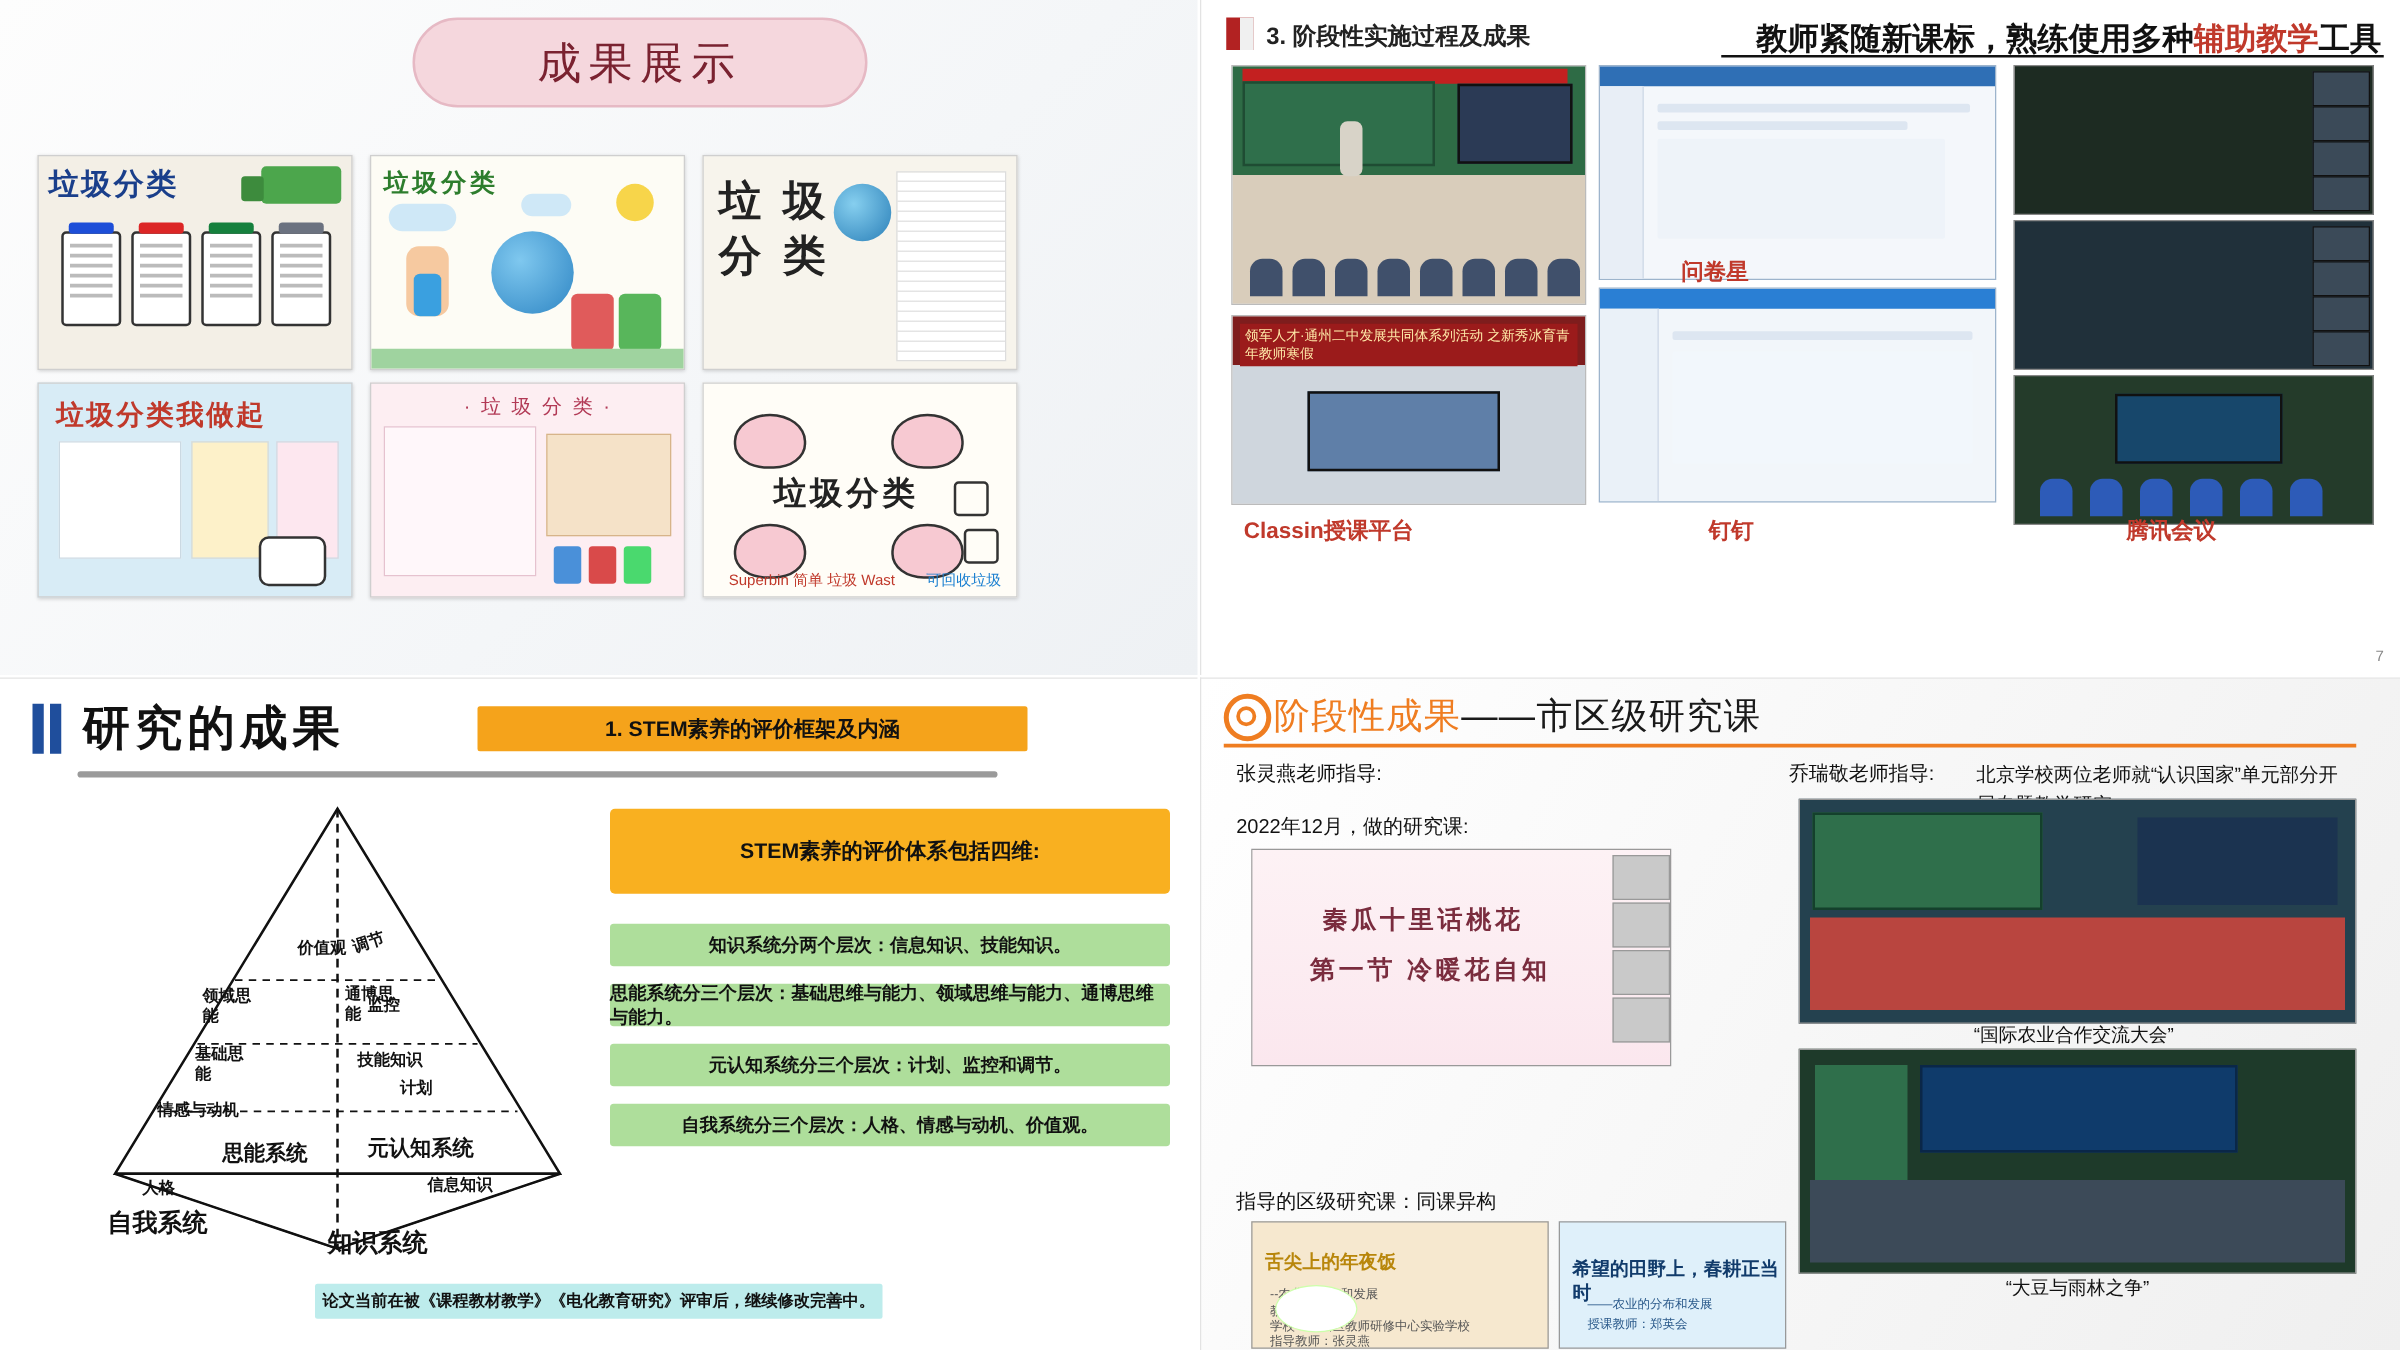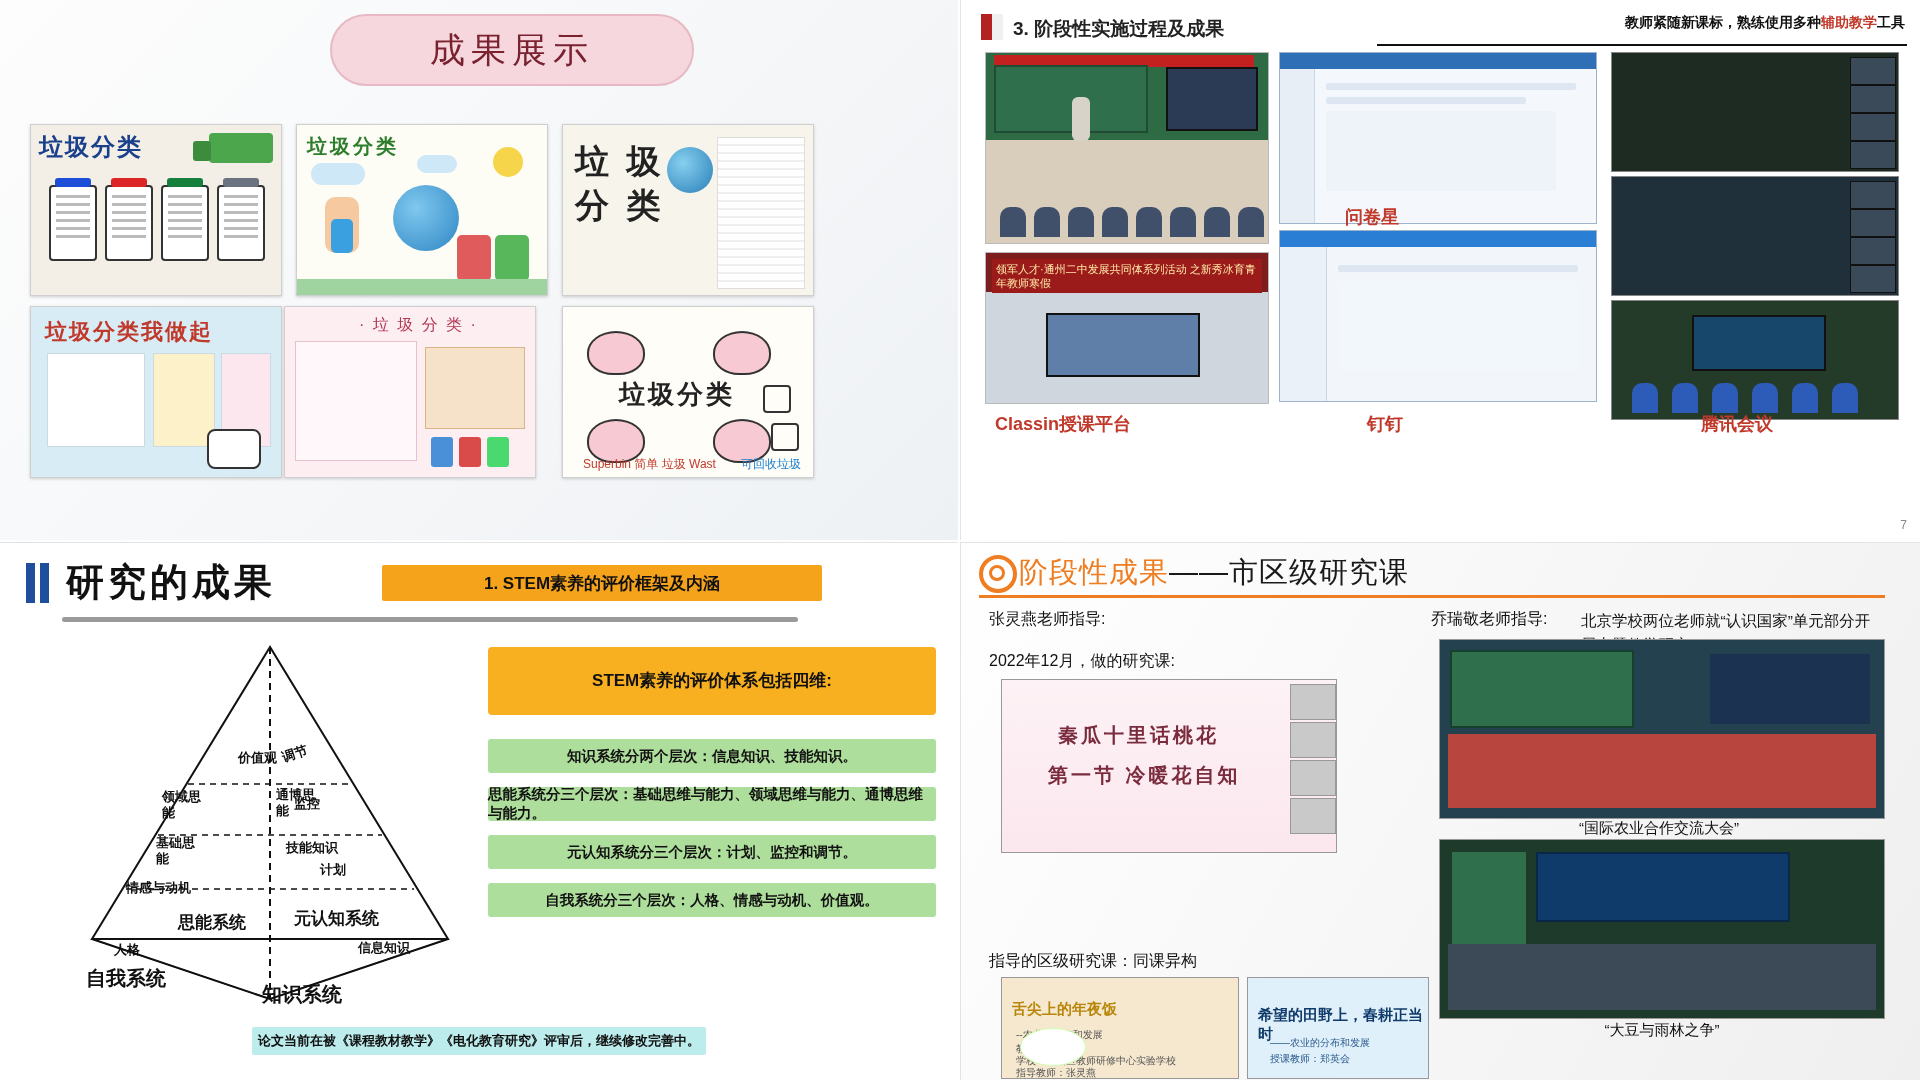--- a/index.html
+++ b/index.html
@@ -63,42 +63,42 @@
   
   #p4{left:30px;top:306px;width:250px;height:170px;background:#d8ecf6;}
   #p4 .hd{position:absolute;left:14px;top:10px;font-size:22px;font-weight:bold;color:#c0392b;letter-spacing:2px;}
   .panelw{position:absolute;background:#fff;border:1px solid #cbd9e2;}
   .pw1{left:16px;top:46px;width:96px;height:92px;}
   .pw2{left:122px;top:46px;width:60px;height:92px;background:#fdf1c9;}
   .pw3{left:190px;top:46px;width:48px;height:92px;background:#fde7ef;}
   .dog{position:absolute;left:176px;bottom:8px;width:50px;height:36px;background:#fff;border:2px solid #333;border-radius:8px;}
 
   
-  #p5{left:284px;top:306px;width:250px;height:170px;background:#fdeef2;}
+  #p5{left:296px;top:306px;width:250px;height:170px;background:#fdeef2;}
   #p5 .hd{position:absolute;left:74px;top:8px;font-size:16px;color:#b23a56;letter-spacing:2px;}
   .shop{position:absolute;left:10px;top:34px;width:120px;height:118px;background:#fff7fa;border:1px solid #e6c2cf;}
   .shelf{position:absolute;left:140px;top:40px;width:98px;height:80px;background:#f5e2c8;border:1px solid #d7b48a;}
   .tinybin{position:absolute;bottom:10px;width:22px;height:30px;border-radius:3px;}
   .tb1{left:146px;background:#4a90d9;}.tb2{left:174px;background:#d94a4a;}.tb3{left:202px;background:#4ad96e;}
 
   
   #p6{left:562px;top:306px;width:250px;height:170px;background:#fffdf7;}
   #p6 .hd{position:absolute;left:56px;top:70px;font-size:26px;font-weight:bold;color:#222;letter-spacing:3px;}
   .pig{position:absolute;width:54px;height:40px;background:#f7c9d2;border-radius:50% 50% 45% 45%;border:2px solid #333;}
   .pg1{left:24px;top:24px;} .pg2{left:150px;top:24px;} .pg3{left:24px;top:112px;} .pg4{left:150px;top:112px;}
   .sq{position:absolute;width:24px;height:24px;border:2px solid #333;border-radius:4px;}
   .sq1{left:200px;top:78px}.sq2{left:208px;top:116px}
   #p6 .foot{position:absolute;left:20px;bottom:4px;font-size:12px;color:#c0392b;}
   #p6 .foot2{position:absolute;right:12px;bottom:4px;font-size:12px;color:#1a7fd0;}
 
   
   #q-tr .sq-mark{position:absolute;left:20px;top:14px;width:22px;height:26px;background:#b22222;}
   #q-tr .sq-mark:after{content:"";position:absolute;left:11px;top:0;width:11px;height:26px;background:#f0f0f0;}
   .tr-head{position:absolute;left:52px;top:16px;font-size:19px;color:#222;font-weight:bold;}
-  .tr-right-title{position:absolute;right:16px;top:14px;font-size:14px;color:#111;font-weight:bold;}
+  .tr-right-title{position:absolute;right:16px;top:14px;font-size:25px;color:#111;font-weight:bold;}
   .tr-right-title em{color:#c0392b;font-style:normal;}
   .tr-rule{position:absolute;right:14px;top:44px;width:530px;height:2px;background:#111;}
 
   .ph{position:absolute;border:1px solid #bbb;overflow:hidden;background:#1c1c1c;}
   
   #trp1{left:24px;top:52px;width:282px;height:190px;background:linear-gradient(#2e6b45 0 46%,#d9cdbb 46% 100%);}
   .board{position:absolute;left:8px;top:12px;width:150px;height:64px;background:#2f6f4b;border:2px solid #1f4c33;}
   .redband{position:absolute;left:8px;top:2px;width:260px;height:12px;background:#c32020;}
   .screen{position:absolute;right:10px;top:14px;width:88px;height:60px;background:#2b3a55;border:2px solid #111;}
   .stu{position:absolute;bottom:6px;width:26px;height:30px;background:#40506b;border-radius:10px 10px 0 0;}
@@ -406,21 +406,21 @@
     <div class="pyr-lbl" style="left:224px;top:156px;">监控</div>
     <div class="pyr-lbl" style="left:86px;top:196px;width:44px;line-height:16px;">基础思能</div>
     <div class="pyr-lbl" style="left:216px;top:200px;">技能知识</div>
     <div class="pyr-lbl" style="left:56px;top:240px;">情感与动机</div>
     <div class="pyr-lbl" style="left:250px;top:222px;">计划</div>
     <div class="pyr-lbl" style="left:108px;top:272px;font-size:17px;">思能系统</div>
     <div class="pyr-lbl" style="left:224px;top:268px;font-size:17px;">元认知系统</div>
     <div class="pyr-lbl" style="left:44px;top:302px;">人格</div>
     <div class="pyr-lbl" style="left:16px;top:326px;font-size:20px;">自我系统</div>
     <div class="pyr-lbl" style="left:192px;top:342px;font-size:20px;">知识系统</div>
-    <div class="pyr-lbl" style="left:272px;top:300px;margin-left:16px;">信息知识</div>
+    <div class="pyr-lbl" style="left:272px;top:300px;">信息知识</div>
   </div>
 </div>
 
 <div class="slide" id="q-br">
   <div class="br-ring"></div>
   <div class="br-title">
     <span class="o">阶段性成果</span><span class="b">——市区级研究课</span>
   </div>
   <div class="br-underline"></div>
 

